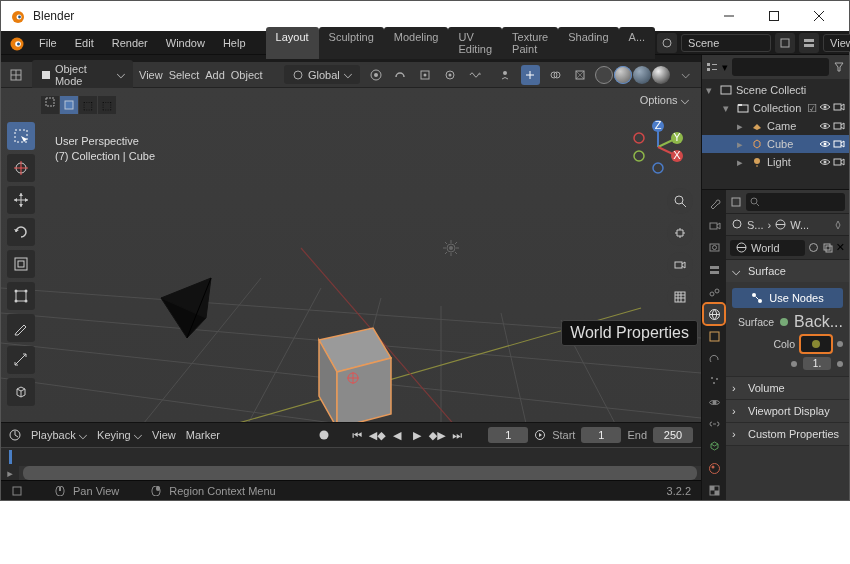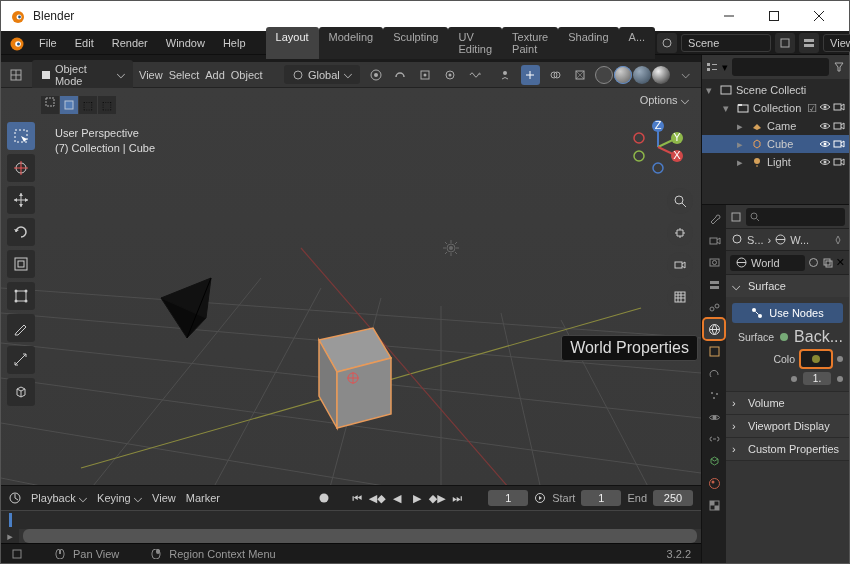--- a/index.html
+++ b/index.html
@@ -1,17 +1,17 @@
 <!DOCTYPE html>
 <html><head>
 <meta charset="utf-8">
 <style>
 * { margin: 0; padding: 0; box-sizing: border-box; font-family: -apple-system, "Segoe UI", sans-serif; font-size: 11px; user-select: none; }
 body { width: 850px; height: 564px; background: #fff; overflow: hidden; }
-.window { width: 850px; height: 564px; border: 1px solid #555; display: flex; flex-direction: column; background: #1b1b1b; }
+.window { width: 850px; height: 501px; border: 1px solid #555; display: flex; flex-direction: column; background: #1b1b1b; }
 .titlebar { height: 30px; background: #fff; display: flex; align-items: center; padding: 0 8px; color: #222; }
 .titlebar .icon { width: 16px; height: 16px; margin-right: 8px; }
 .titlebar .title { flex: 1; font-size: 12px; }
 .titlebar .btn { width: 45px; height: 30px; display: flex; align-items: center; justify-content: center; }
 .menubar { height: 24px; background: #1b1b1b; display: flex; align-items: center; padding: 0 6px; gap: 2px; color: #ccc; border-bottom: 1px solid #0f0f0f; }
 .menubar .blender-icon { width: 18px; height: 18px; margin-right: 4px; }
 .menubar .menu { padding: 3px 8px; cursor: pointer; }
 .tabs { display: flex; margin-left: 10px; gap: 0; }
 .tab { padding: 4px 10px; background: #232323; color: #aaa; border-radius: 3px 3px 0 0; cursor: pointer; }
 .tab.active { background: #424242; color: #eee; }
@@ -33,21 +33,21 @@
 .viewport-3d { flex: 1; position: relative; overflow: hidden; background: linear-gradient(180deg, #3c3c3c 0%, #393939 100%); }
 
 .left-toolbar { position: absolute; left: 6px; top: 34px; display: flex; flex-direction: column; gap: 4px; z-index: 5; }
 .left-toolbar .tbtn { width: 28px; height: 28px; background: #2c2c2c; border-radius: 3px; display: flex; align-items: center; justify-content: center; color: #bbb; }
 .left-toolbar .tbtn.active { background: #4a6a9a; color: #fff; }
 
 .selector-row { position: absolute; left: 40px; top: 8px; display:flex; gap:1px; z-index:5;}
 .selector-row .s { width:18px; height:18px; background:#2c2c2c; display:flex; align-items:center; justify-content:center; }
 .selector-row .s.active { background:#4a6a9a; }
 
-.overlay-text { position: absolute; left: 54px; top: 38px; color: #ddd; font-size: 11px; line-height: 1.4; z-index: 5; }
+.overlay-text { position: absolute; left: 54px; top: 46px; color: #ddd; font-size: 11px; line-height: 1.4; z-index: 5; }
 .options-label { position: absolute; right: 12px; top: 6px; color: #ccc; z-index:5; }
 
 .gizmo { position: absolute; right: 14px; top: 30px; width: 58px; height: 58px; z-index: 5; }
 .right-gadgets { position: absolute; right: 8px; top: 100px; display:flex; flex-direction:column; gap:6px; z-index:5;}
 .right-gadgets .g { width:26px; height:26px; background:#3a3a3a; border-radius:50%; display:flex; align-items:center; justify-content:center; color:#ccc; }
 
 .grid-canvas { position: absolute; inset: 0; }
 
 .timeline { height: 58px; background: #232323; border-top: 1px solid #111; display:flex; flex-direction:column; }
 .tl-top { height: 24px; display:flex; align-items:center; padding:0 8px; gap:10px; color:#ccc; }
@@ -147,22 +147,22 @@
           <circle cx="11.5" cy="10" r="1.5" fill="#265787"></circle>
         </svg>
     </span>
     <span class="menu">File</span>
     <span class="menu">Edit</span>
     <span class="menu">Render</span>
     <span class="menu">Window</span>
     <span class="menu">Help</span>
     <div class="tabs">
       <div class="tab active">Layout</div>
+      <div class="tab">Sculpting</div>
       <div class="tab">Modeling</div>
-      <div class="tab">Sculpting</div>
       <div class="tab">UV Editing</div>
       <div class="tab">Texture Paint</div>
       <div class="tab">Shading</div>
       <div class="tab">A...</div>
     </div>
     <div class="right">
       <span class="icon-btn">
           <svg width="12" height="12">
             <circle cx="6" cy="6" r="4" fill="none" stroke="#aaa"></circle>
           </svg>

